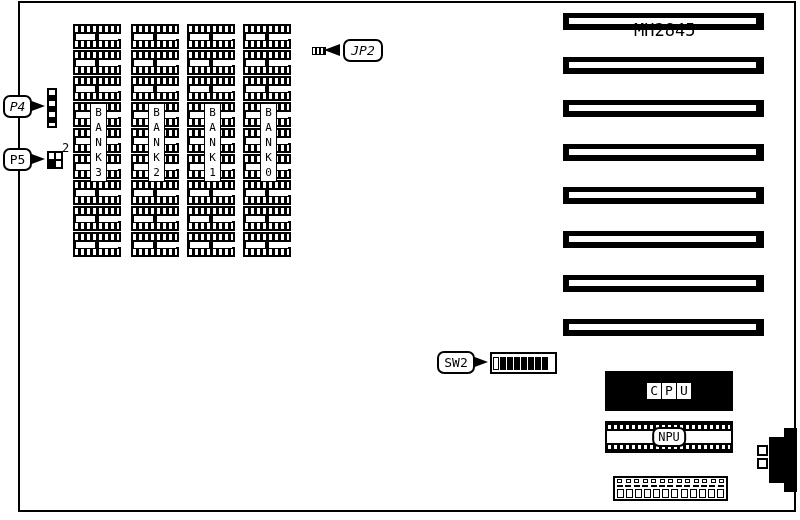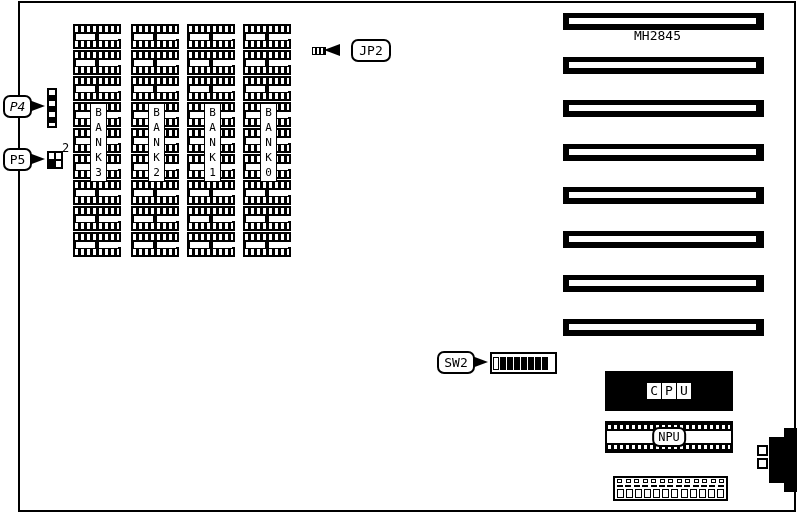--- a/index.html
+++ b/index.html
@@ -26,21 +26,21 @@
   .chip .cbody{height:6px;display:flex;gap:4px;padding:0 1px;}
   .chip .cbody span{flex:1;background:#fff;}
   .chip::after{content:"";position:absolute;right:0;top:10px;width:3px;height:5px;background:#fff;}
 
   .bank-label{background:#fff;border:1px solid #000;width:15px;text-align:center;
               font-size:11px;line-height:15px;padding:1px 0;z-index:3;}
 
   
   .slot{left:563px;width:201px;height:17px;background:#000;z-index:1;}
   .slot-inner{position:absolute;left:6px;right:8px;top:5px;height:6px;background:#fff;}
-  #board-model{left:634px;top:28px;font-size:13px;z-index:2;}
+  #board-model{left:634px;top:20px;font-size:17px;z-index:2;}
 
   
   #p4-pinstrip{left:47px;top:88px;width:10px;height:40px;border:2px solid #000;box-sizing:border-box;
                background:repeating-linear-gradient(to bottom,#fff 0 5px,#000 5px 11px);z-index:4;}
   #p5-header{left:47px;top:151px;width:16px;height:18px;background:#000;box-sizing:border-box;
              display:grid;grid-template-columns:1fr 1fr;grid-template-rows:1fr 1fr;gap:2px;padding:2px;z-index:4;}
   #p5-header i{background:#fff;}
   #p5-header i.dark{background:#000;}
   #p5-sup{left:62px;top:141px;font-size:12px;z-index:4;}
   #jp2-jumper{left:312px;top:47px;width:14px;height:8px;border:1px solid #000;box-sizing:border-box;
@@ -429,21 +429,21 @@
   <div class="abs" id="p5-header">
     <i></i>
       <i></i>
     <i class="dark"></i>
       <i></i>
   </div>
   <div class="abs" id="p5-sup">2</div>
 
   <div class="abs" id="jp2-jumper"></div>
   <div class="abs arrow-l" style="left:324px;top:44px;"></div>
-  <div class="abs callout" style="left:351px;top:39px;width:40px;">JP2</div>
+  <div class="abs callout" style="left:343px;top:39px;width:40px;font-style:italic;">JP2</div>
 
   <div class="abs" style="left:0;top:0;">
       <div class="slot abs" style="top: 13px;">
         <div class="slot-inner"></div>
       </div>
       <div class="slot abs" style="top: 57px;">
         <div class="slot-inner"></div>
       </div>
       <div class="slot abs" style="top: 100px;">
         <div class="slot-inner"></div>

